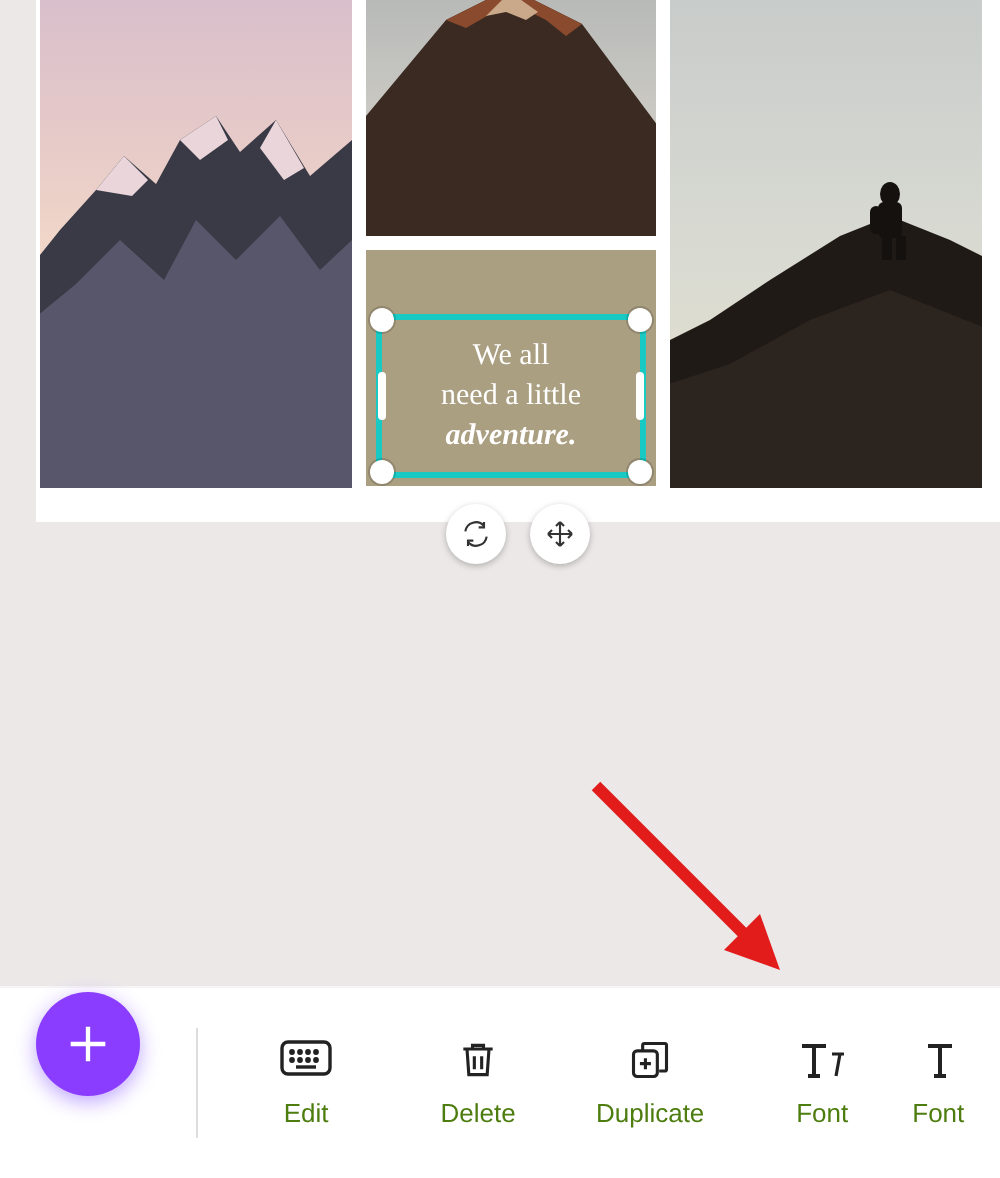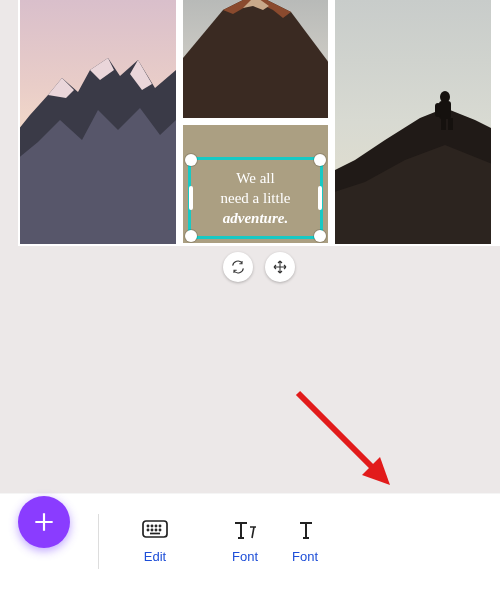--- a/index.html
+++ b/index.html
@@ -1,17 +1,17 @@
 <!DOCTYPE html>
 <html><head>
 <meta charset="utf-8">
 <style>
   html,body{margin:0;padding:0;width:500px;height:589px;background:#ece8e8;font-family:-apple-system,Helvetica,Arial,sans-serif;overflow:hidden;}
   .canvas{position:absolute;left:18px;top:0;right:0;padding-top:0;}
-  .collage{display:flex;gap:7px;background:#fff;padding:0 2px 2px;}
+  .collage{display:flex;gap:7px;background:#fff;padding:0 2px 17px;}
   .pane{position:relative;height:244px;}
   .pane.left{width:156px;}
   .pane.mid{width:145px;display:flex;flex-direction:column;gap:7px;}
   .pane.mid .half{height:118px;position:relative;}
   .pane.right{width:156px;}
   svg.img{display:block;width:100%;height:100%;}
   .txtbox{position:absolute;left:8px;right:8px;top:35px;bottom:7px;display:flex;align-items:center;justify-content:center;text-align:center;color:#fff;font-family:Georgia,serif;font-size:15px;line-height:1.35;}
   .txtbox .q{font-style:italic;font-weight:bold;}
   .sel{position:absolute;left:5px;right:5px;top:32px;bottom:4px;border:3px solid #18c9c4;}
   .h{position:absolute;width:12px;height:12px;background:#fff;border-radius:50%;box-shadow:0 0 0 1px rgba(0,0,0,.15);}
@@ -20,21 +20,21 @@
   .hs.l{left:-2px;} .hs.r{right:-2px;}
   .tools{position:absolute;left:0;right:0;top:252px;display:flex;gap:12px;justify-content:center;}
   .tbtn{width:30px;height:30px;background:#fff;border-radius:50%;box-shadow:0 1px 3px rgba(0,0,0,.25);display:flex;align-items:center;justify-content:center;}
   .tbtn svg{width:16px;height:16px;stroke:#333;fill:none;stroke-width:1.6;}
   .arrow{position:absolute;pointer-events:none;}
   .bbar{position:absolute;left:0;right:0;bottom:0;height:95px;background:#fff;border-top:1px solid rgba(0,0,0,.04);}
   .fab{position:absolute;left:18px;bottom:41px;width:52px;height:52px;border-radius:50%;background:#8a3cff;box-shadow:0 3px 10px rgba(114,58,255,.45);display:flex;align-items:center;justify-content:center;}
   .fab svg{width:26px;height:26px;stroke:#fff;stroke-width:2;}
   .sep{position:absolute;left:98px;top:20px;bottom:20px;width:1px;background:#ddd;}
   .acts{position:absolute;left:110px;right:0;top:0;bottom:0;display:flex;align-items:center;}
-  .act{width:90px;display:flex;flex-direction:column;align-items:center;gap:8px;color:#1d4ed8;}
+  .act{width:90px;display:flex;flex-direction:column;align-items:center;gap:8px;color:#4d7c0f;}
   .act .ic{width:26px;height:22px;display:flex;align-items:center;justify-content:center;}
   .act .ic svg{stroke:#222;fill:none;stroke-width:1.7;}
   .act .lbl{font-size:13px;}
   .act.clip{width:48px;align-items:flex-start;}
 </style>
 </head>
 <body>
 
 <div class="canvas">
   <div class="collage">
@@ -153,20 +153,38 @@
             <circle cx="10" cy="10" r=".6" fill="#222"></circle>
             <circle cx="14" cy="10" r=".6" fill="#222"></circle>
             <circle cx="18" cy="10" r=".6" fill="#222"></circle>
         <line x1="8" y1="13.5" x2="18" y2="13.5"></line>
       </svg>
         </div>
       <div class="lbl">Edit</div>
     </div>
     <div class="act">
       <div class="ic">
+          <svg width="22" height="22" viewBox="0 0 24 24">
+        <path d="M4 6h16M9 6V4h6v2M6 6l1 14h10l1-14M10 10v7M14 10v7"></path>
+      </svg>
+        </div>
+      <div class="lbl">Delete</div>
+    </div>
+    <div class="act">
+      <div class="ic">
+          <svg width="22" height="22" viewBox="0 0 24 24">
+        <rect x="3" y="7" width="13" height="14" rx="2"></rect>
+        <path d="M8 7V4a1 1 0 0 1 1-1h11a1 1 0 0 1 1 1v13a1 1 0 0 1-1 1h-3"></path>
+        <path d="M9.5 11v6M6.5 14h6"></path>
+      </svg>
+        </div>
+      <div class="lbl">Duplicate</div>
+    </div>
+    <div class="act">
+      <div class="ic">
           <svg width="26" height="20" viewBox="0 0 26 20">
         <path d="M3 3h12M9 3v15M6 18h6" stroke-width="2"></path>
         <path d="M18 7h6M22 7l-2 11" stroke-width="1.6"></path>
       </svg>
         </div>
       <div class="lbl">Font</div>
     </div>
     <div class="act clip">
       <div class="ic" style="margin-left:6px;">
           <svg width="22" height="20" viewBox="0 0 22 20">

